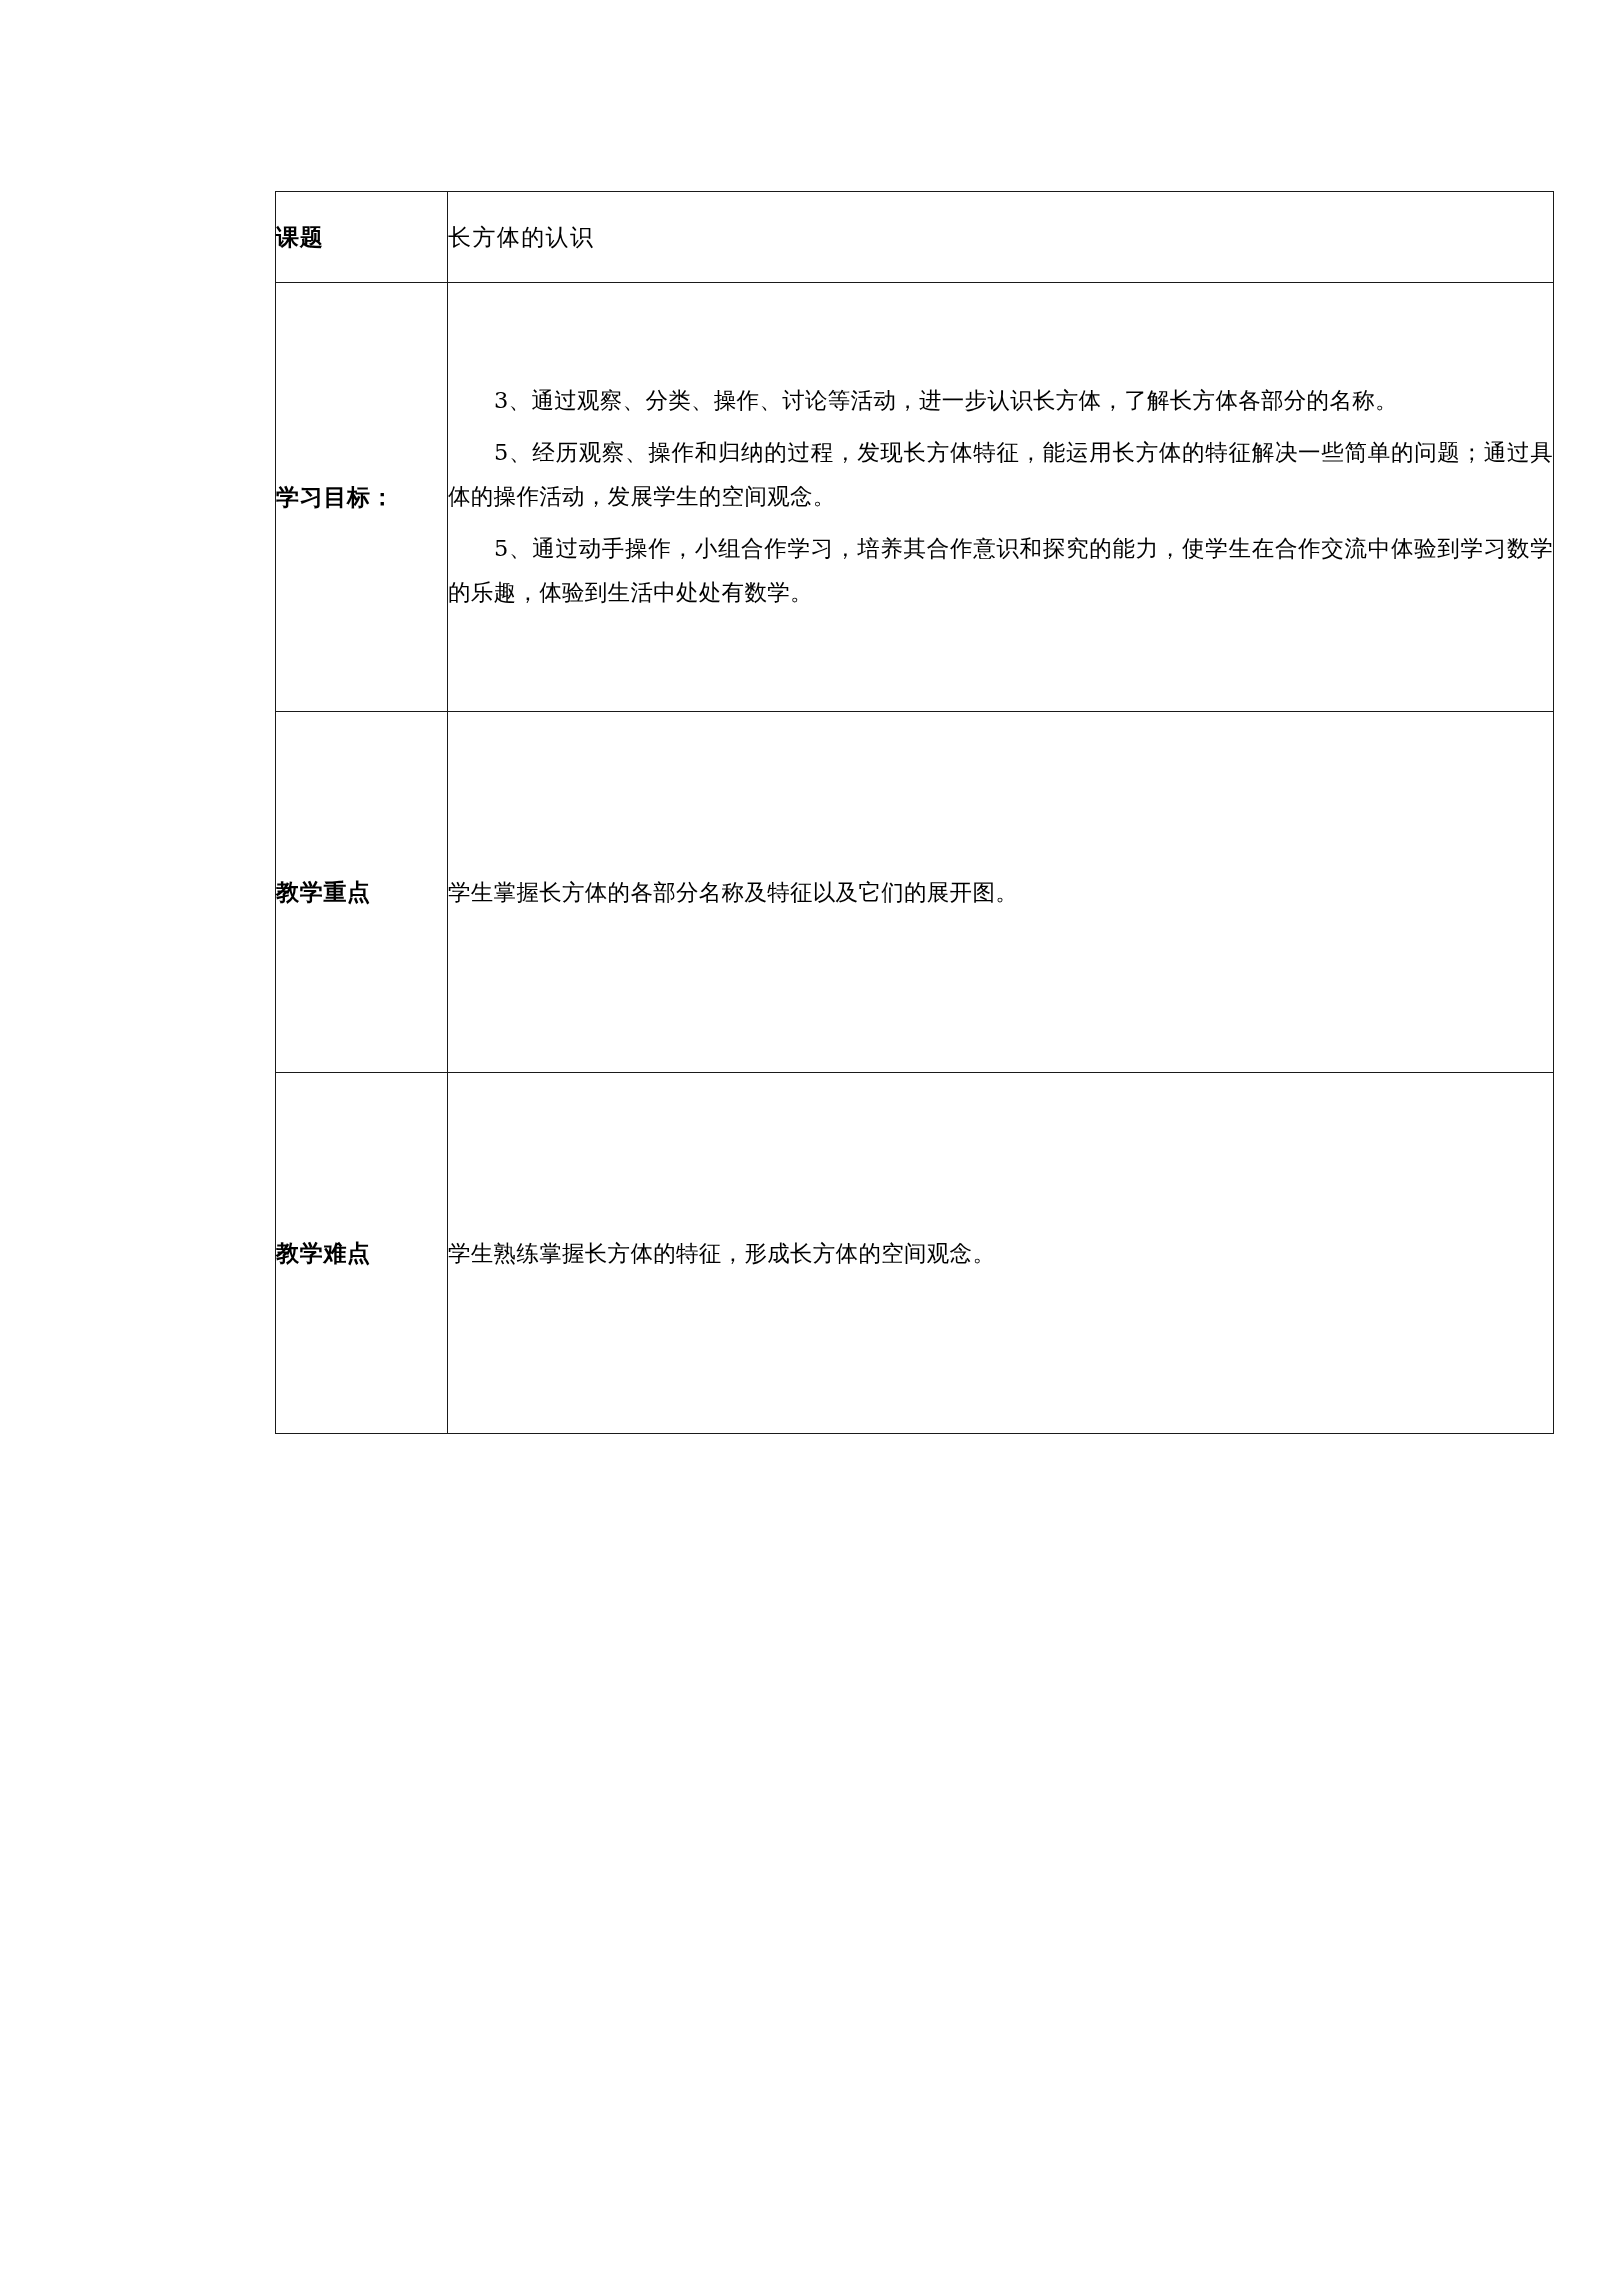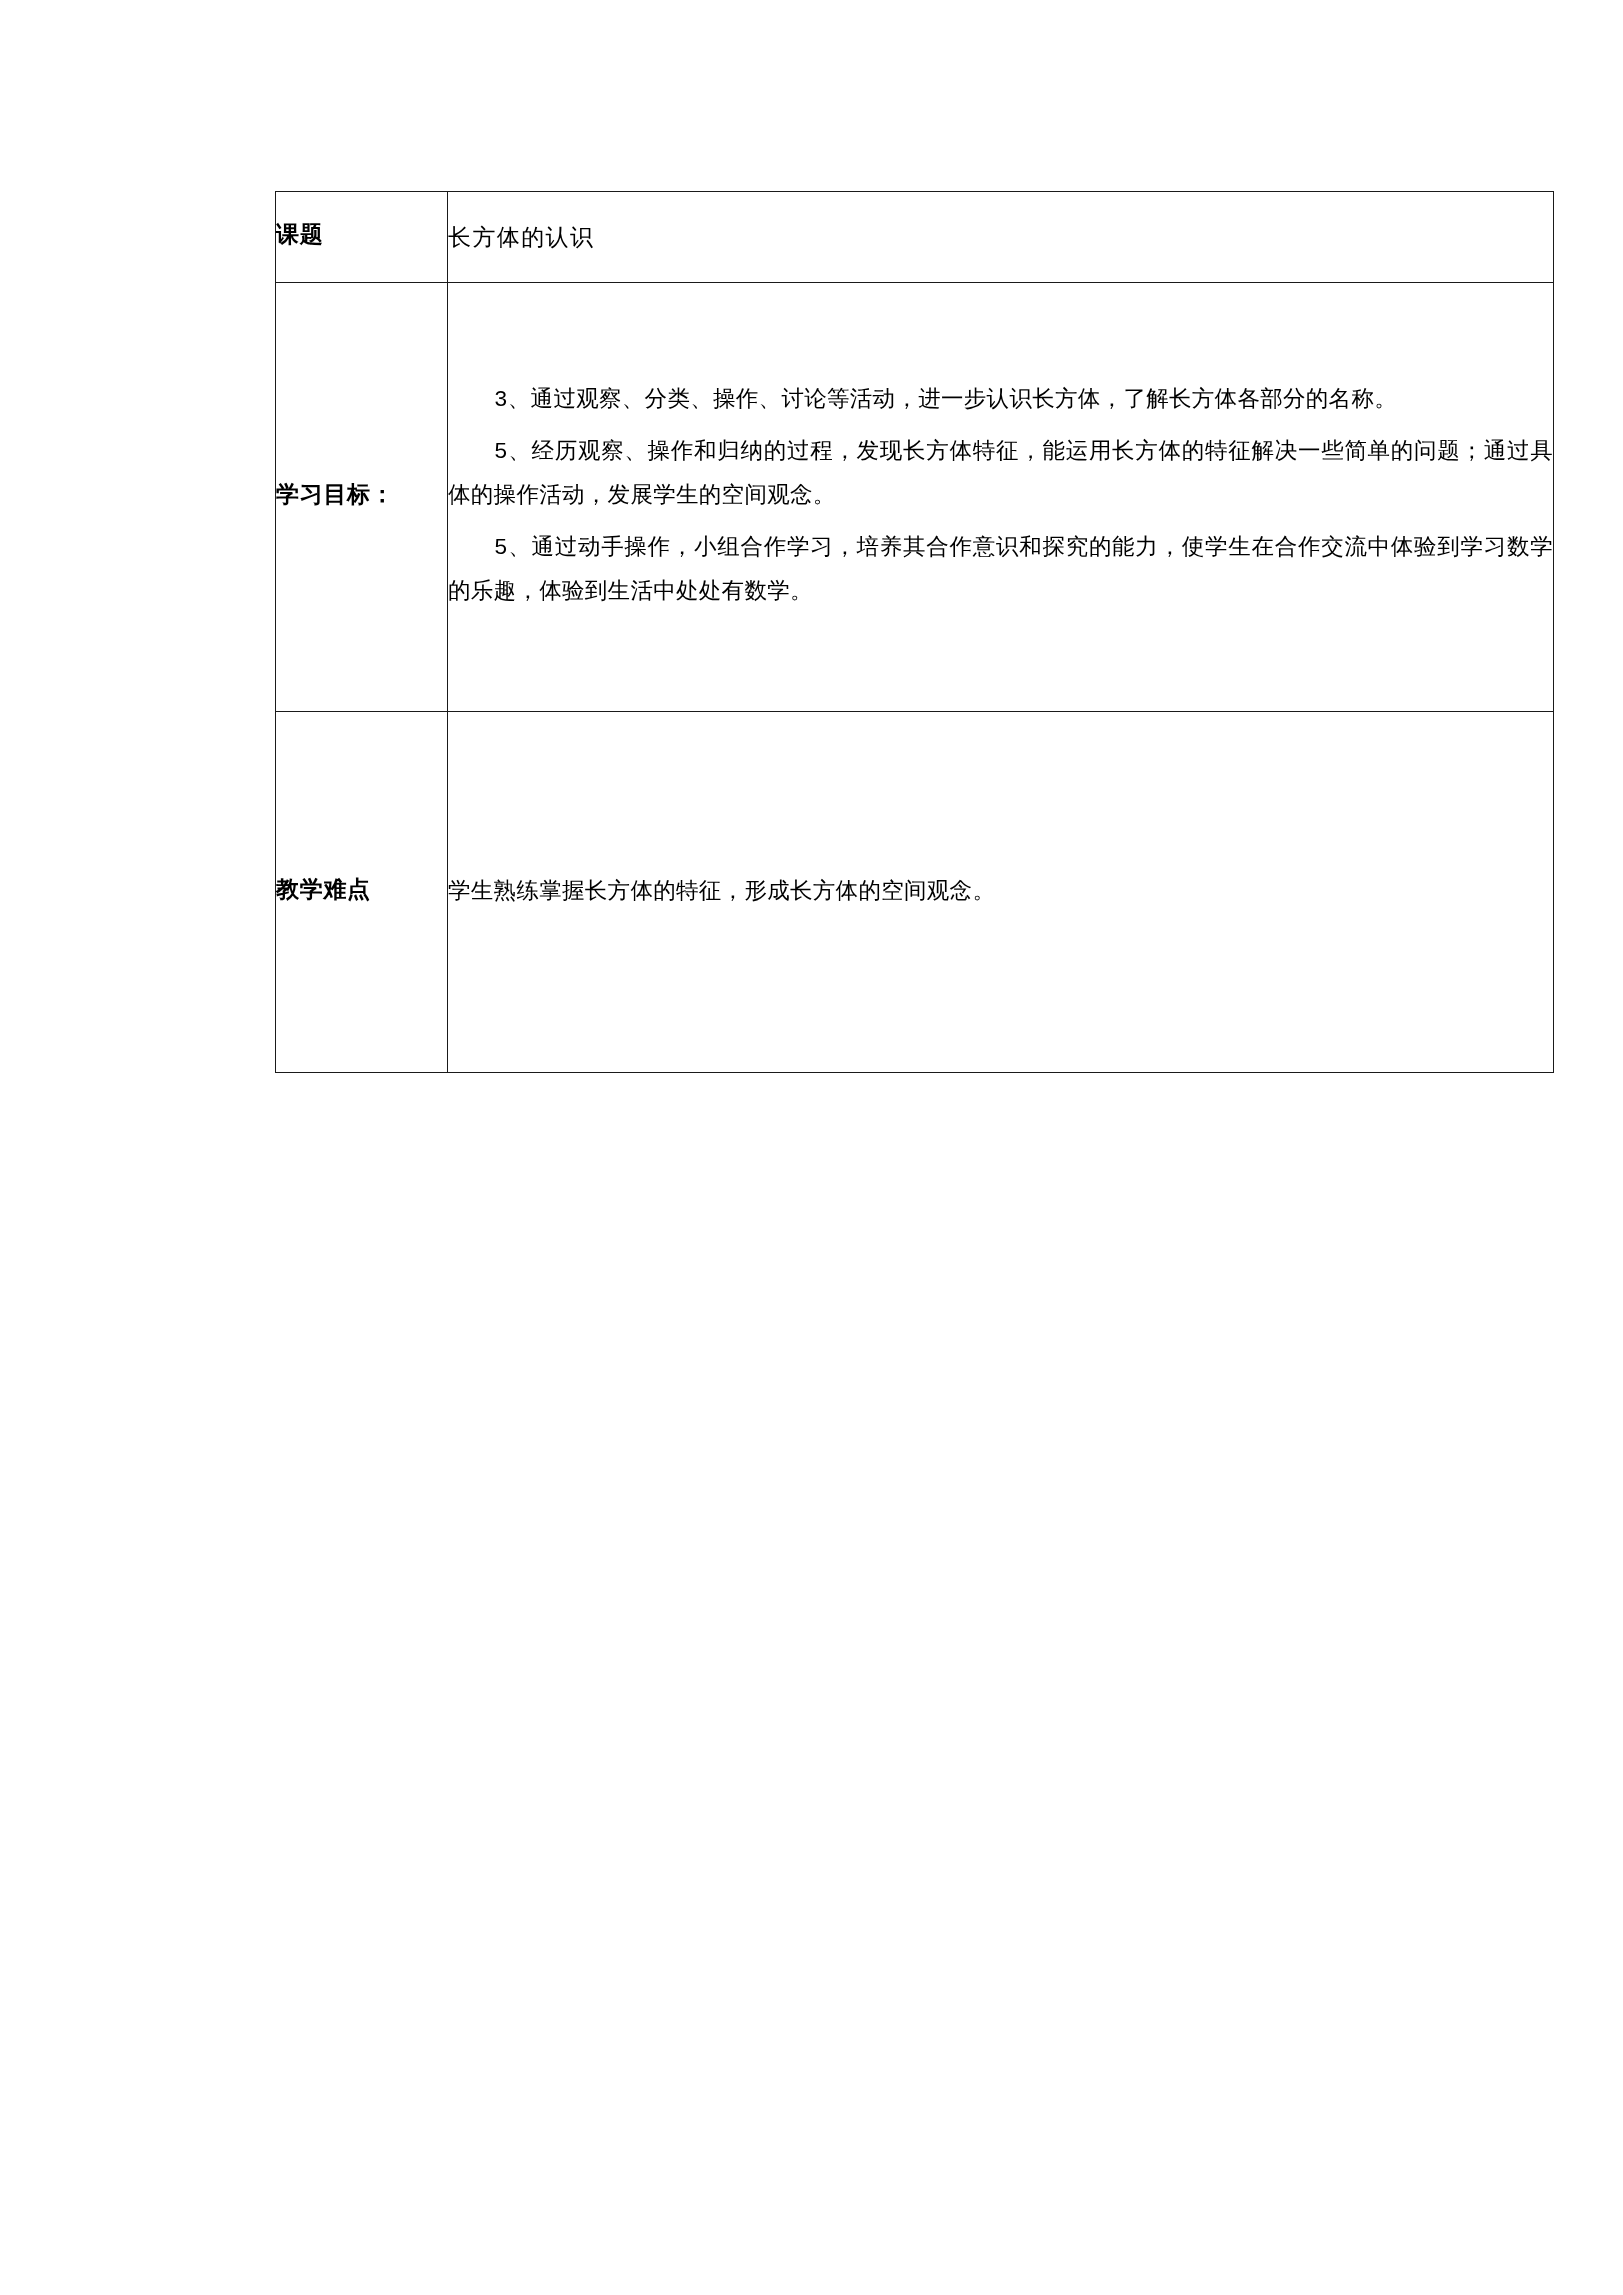--- a/index.html
+++ b/index.html
@@ -25,21 +25,20 @@
     left: 275px;
     top: 191px;
     width: 1279px;
     border-collapse: collapse;
     table-layout: fixed;
   }
   .doc-table td {
     border: 1.4px solid #1a1a1a;
     vertical-align: middle;
     padding: 0;
-    font-family: Liberation Mono, monospace;
   }
   .col-label {
     width: 172px;
   }
   .col-content {
     width: 1106px;
   }
   .label-cell {
     padding: 12.3px 17.7px;
     font-size: 23px;
@@ -114,20 +113,26 @@
 
       <tr class="row-goals">
         <td class="label-cell label-mid">学习目标：</td>
         <td class="body-cell">
           <p>3、通过观察、分类、操作、讨论等活动，进一步认识长方体，了解长方体各部分的名称。</p>
           <p>5、经历观察、操作和归纳的过程，发现长方体特征，能运用长方体的特征解决一些简单的问题；通过具体的操作活动，发展学生的空间观念。</p>
           <p>5、通过动手操作，小组合作学习，培养其合作意识和探究的能力，使学生在合作交流中体验到学习数学的乐趣，体验到生活中处处有数学。</p>
         </td>
       </tr>
 
+      <tr class="row-focus">
+        <td class="label-cell label-mid">教学重点</td>
+        <td class="flat-cell">
+          <p>学生掌握长方体的各部分名称及特征以及它们的展开图。</p>
+        </td>
+      </tr>
 
       <tr class="row-difficulty">
         <td class="label-cell label-mid">教学难点</td>
         <td class="flat-cell">
           <p>学生熟练掌握长方体的特征，形成长方体的空间观念。</p>
         </td>
       </tr>
 
 
     </tbody>

